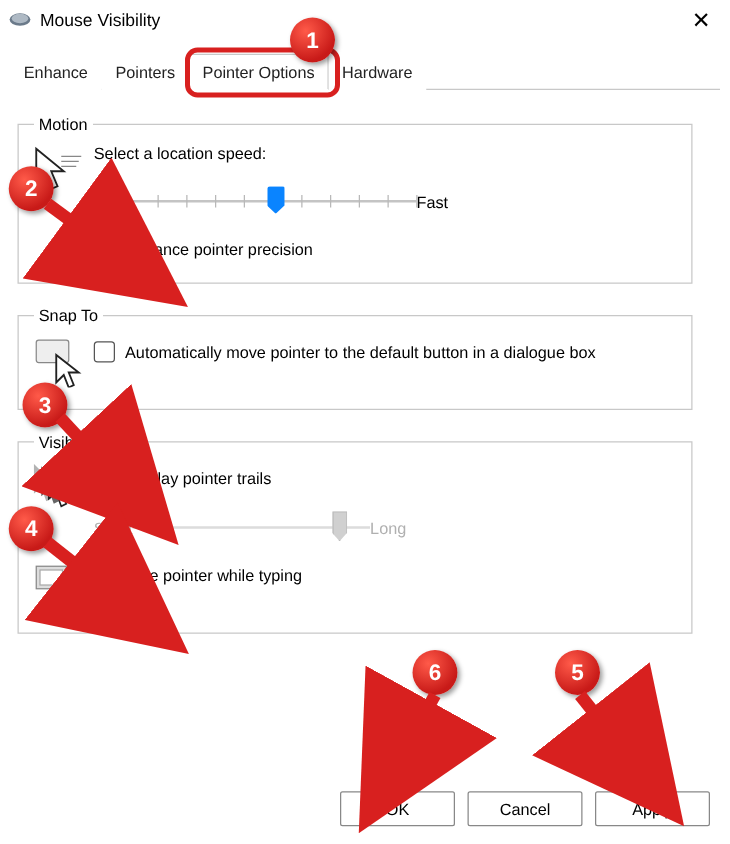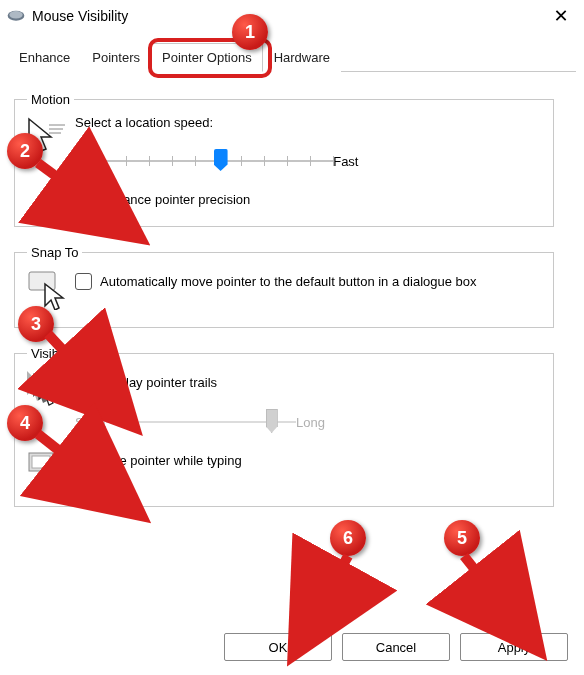--- a/index.html
+++ b/index.html
@@ -121,21 +121,21 @@
     clip-path: polygon(0 0, 100% 0, 100% 72%, 50% 100%, 0 72%);
   }
   .btnrow {
     position: absolute;
     right: 16px;
     bottom: 14px;
     display: flex;
     gap: 10px;
   }
   .btn {
-    width: 108px;
+    width: 92px;
     height: 28px;
     border: 1px solid #888;
     background: #fff;
     font: inherit;
     border-radius: 2px;
   }
   
   .annot { position:absolute; pointer-events:none; }
   .ringbox {
     position:absolute;

